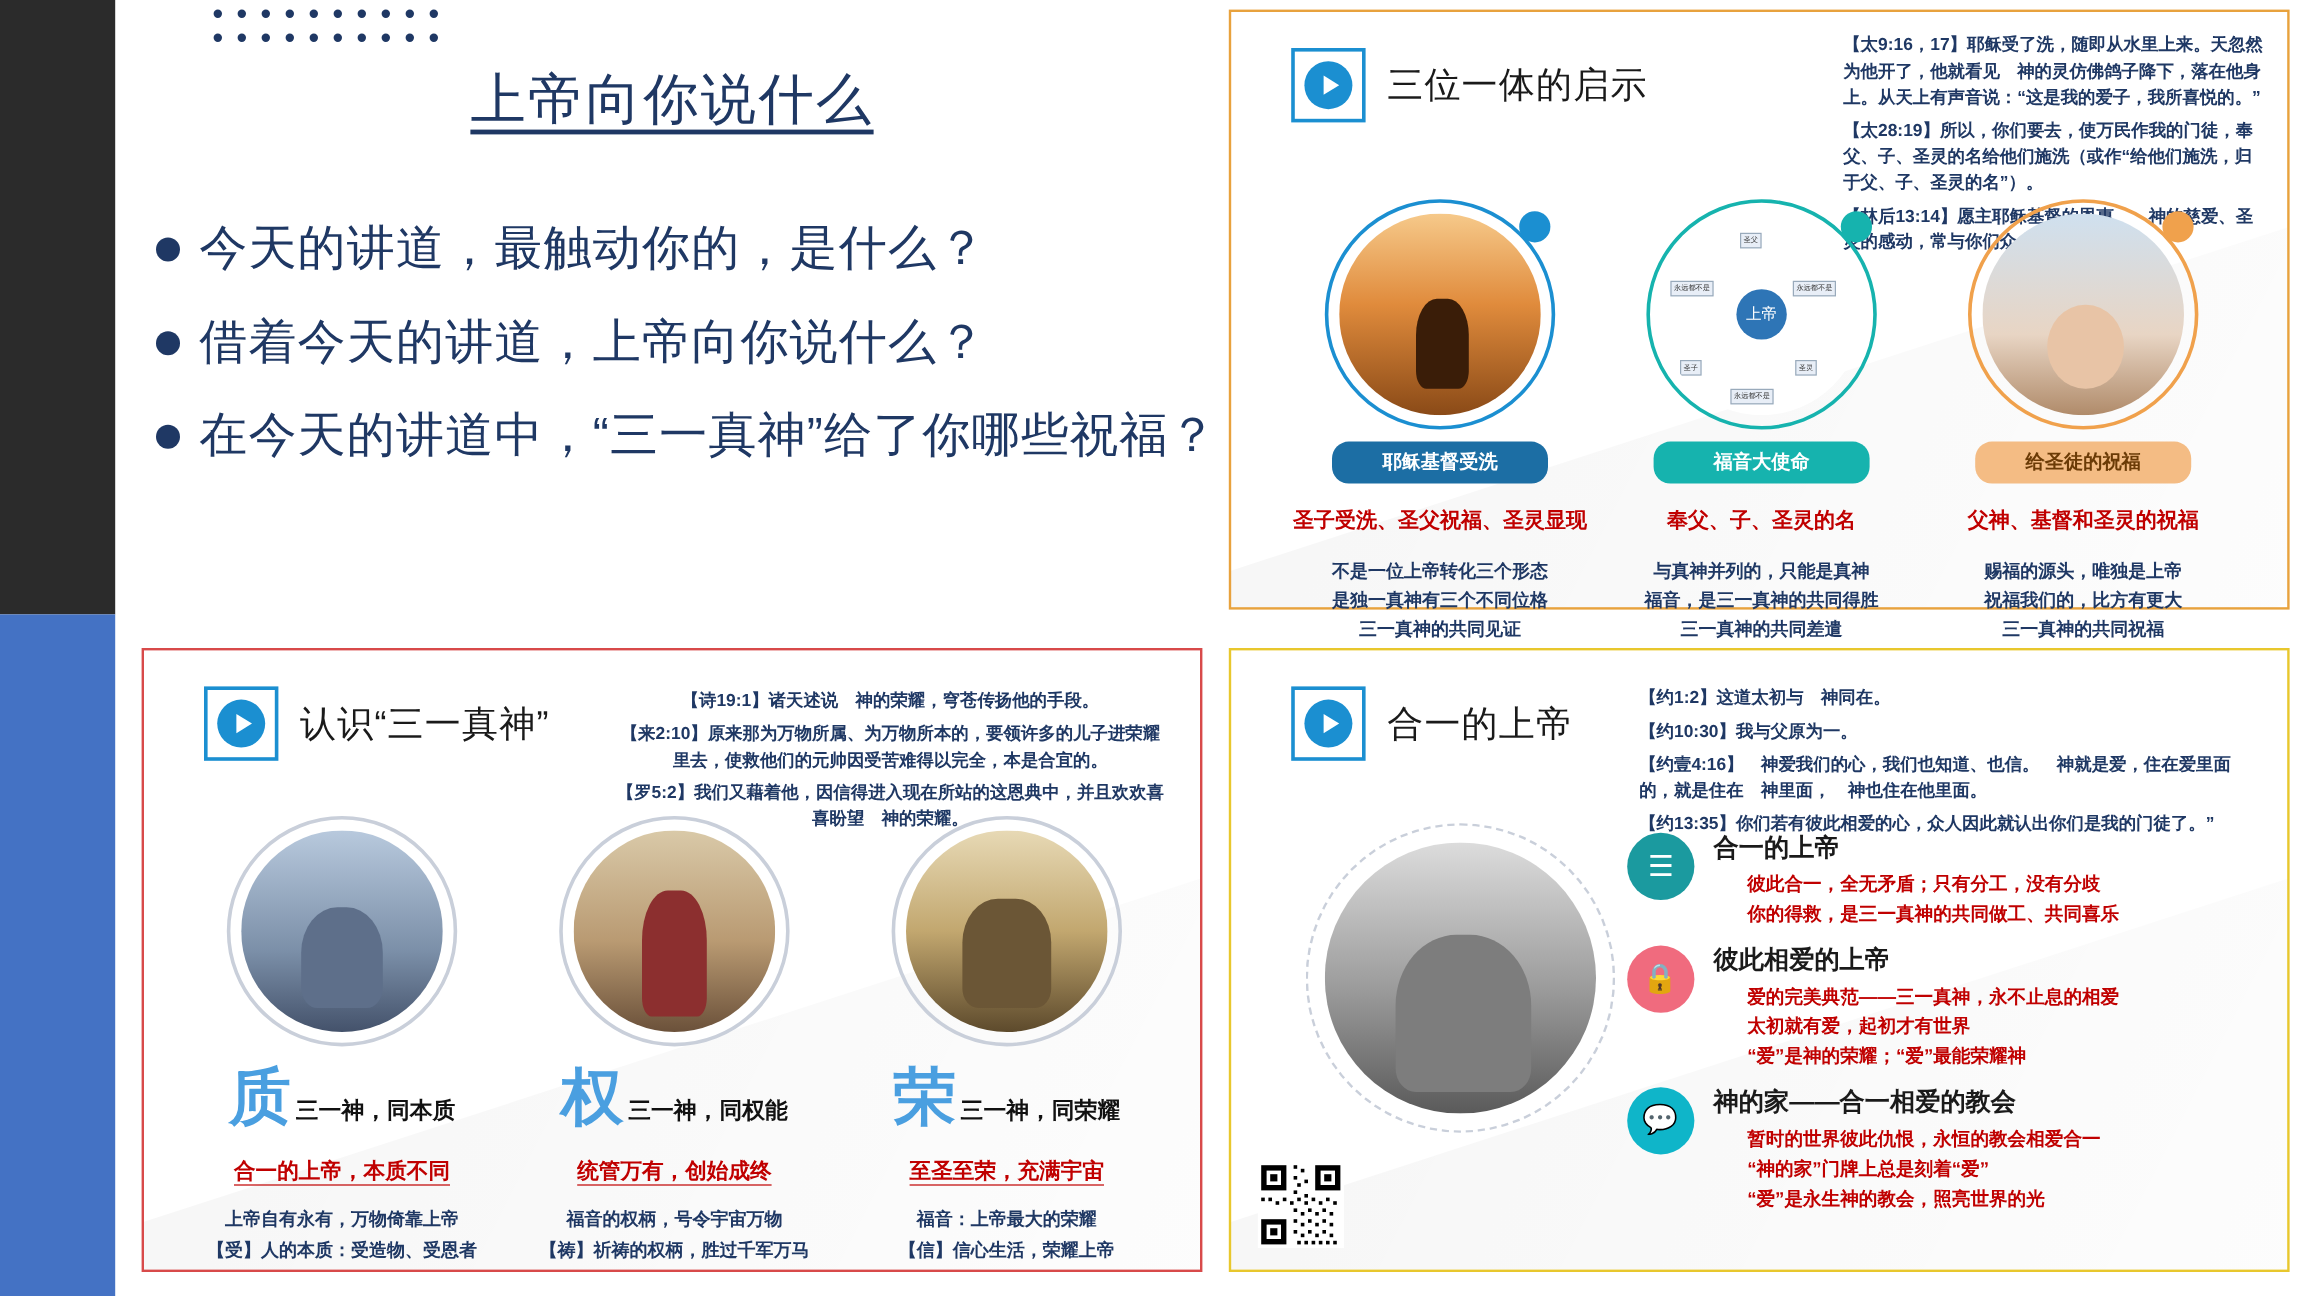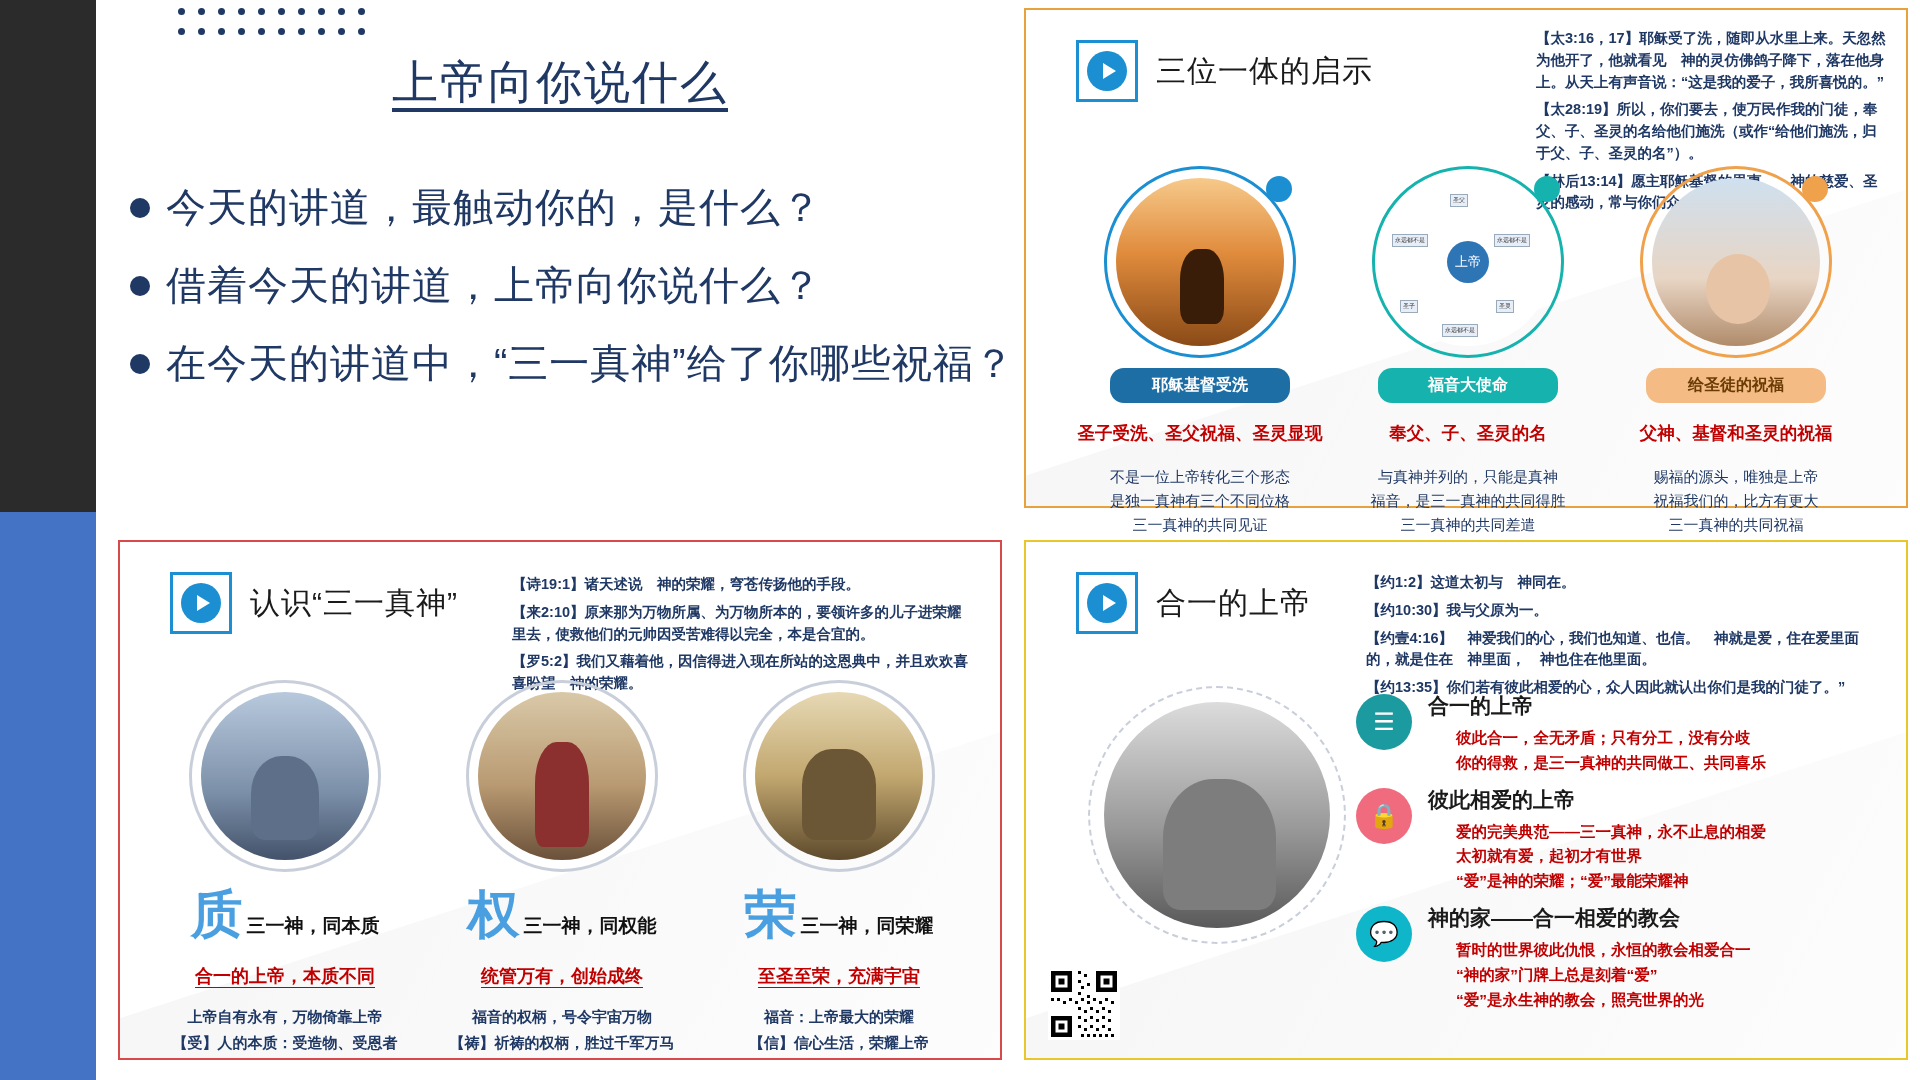--- a/index.html
+++ b/index.html
@@ -217,21 +217,21 @@
     margin-top: 18px;
     font-size: 17.5px;
     color: #c00000;
     font-weight: bold;
     font-family: Liberation Serif, serif;
   }
   .cap-blue {
     margin-top: 20px;
     font-size: 15px;
     color: #1f3864;
-    font-weight: normal;
+    font-weight: bold;
     line-height: 1.6;
   }
   
   .big-char-row {
     margin-top: 20px;
     display: flex;
     align-items: baseline;
     justify-content: center;
     gap: 4px;
   }
@@ -455,21 +455,21 @@
     <div class="card-diag"></div>
 
     <div class="card-head">
       <div class="play-badge">
           <div class="play-circle"></div>
         </div>
       <div class="card-title">三位一体的启示</div>
     </div>
 
     <div class="scripture" style="left:510px; top:18px; width:350px;">
-      <p>【太3:16，17】耶稣受了洗，随即从水里上来。天忽然为他开了，他就看见　神的灵仿佛鸽子降下，落在他身上。从天上有声音说：“这是我的爱子，我所喜悦的。”</p>
+      <p>【太9:16，17】耶稣受了洗，随即从水里上来。天忽然为他开了，他就看见　神的灵仿佛鸽子降下，落在他身上。从天上有声音说：“这是我的爱子，我所喜悦的。”</p>
       <p>【太28:19】所以，你们要去，使万民作我的门徒，奉父、子、圣灵的名给他们施洗（或作“给他们施洗，归于父、子、圣灵的名”）。</p>
       <p>【林后13:14】愿主耶稣基督的恩惠、　神的慈爱、圣灵的感动，常与你们众人同在!</p>
     </div>
 
     <div class="cols3" style="left:40px; top:168px; width:804px;">
 
       <div class="col">
         <div class="photo-ring">
           <div class="ring"></div>
           <div class="dot" style="background:#1b8fd1;"></div>
@@ -528,21 +528,21 @@
   <div class="card" id="card-know">
     <div class="card-diag"></div>
 
     <div class="card-head">
       <div class="play-badge">
           <div class="play-circle"></div>
         </div>
       <div class="card-title">认识“三一真神”</div>
     </div>
 
-    <div class="scripture" style="left:392px; top:32px; width:460px;">
+    <div class="scripture" style="left:392px; top:32px; width:460px;text-align:center;">
       <p>【诗19:1】诸天述说　神的荣耀，穹苍传扬他的手段。</p>
       <p>【来2:10】原来那为万物所属、为万物所本的，要领许多的儿子进荣耀里去，使救他们的元帅因受苦难得以完全，本是合宜的。</p>
       <p>【罗5:2】我们又藉着他，因信得进入现在所站的这恩典中，并且欢欢喜喜盼望　神的荣耀。</p>
     </div>
 
     <div class="cols3" style="left:30px; top:150px; width:824px;">
 
       <div class="col">
         <div class="photo-ring">
           <div class="ring gray"></div>

